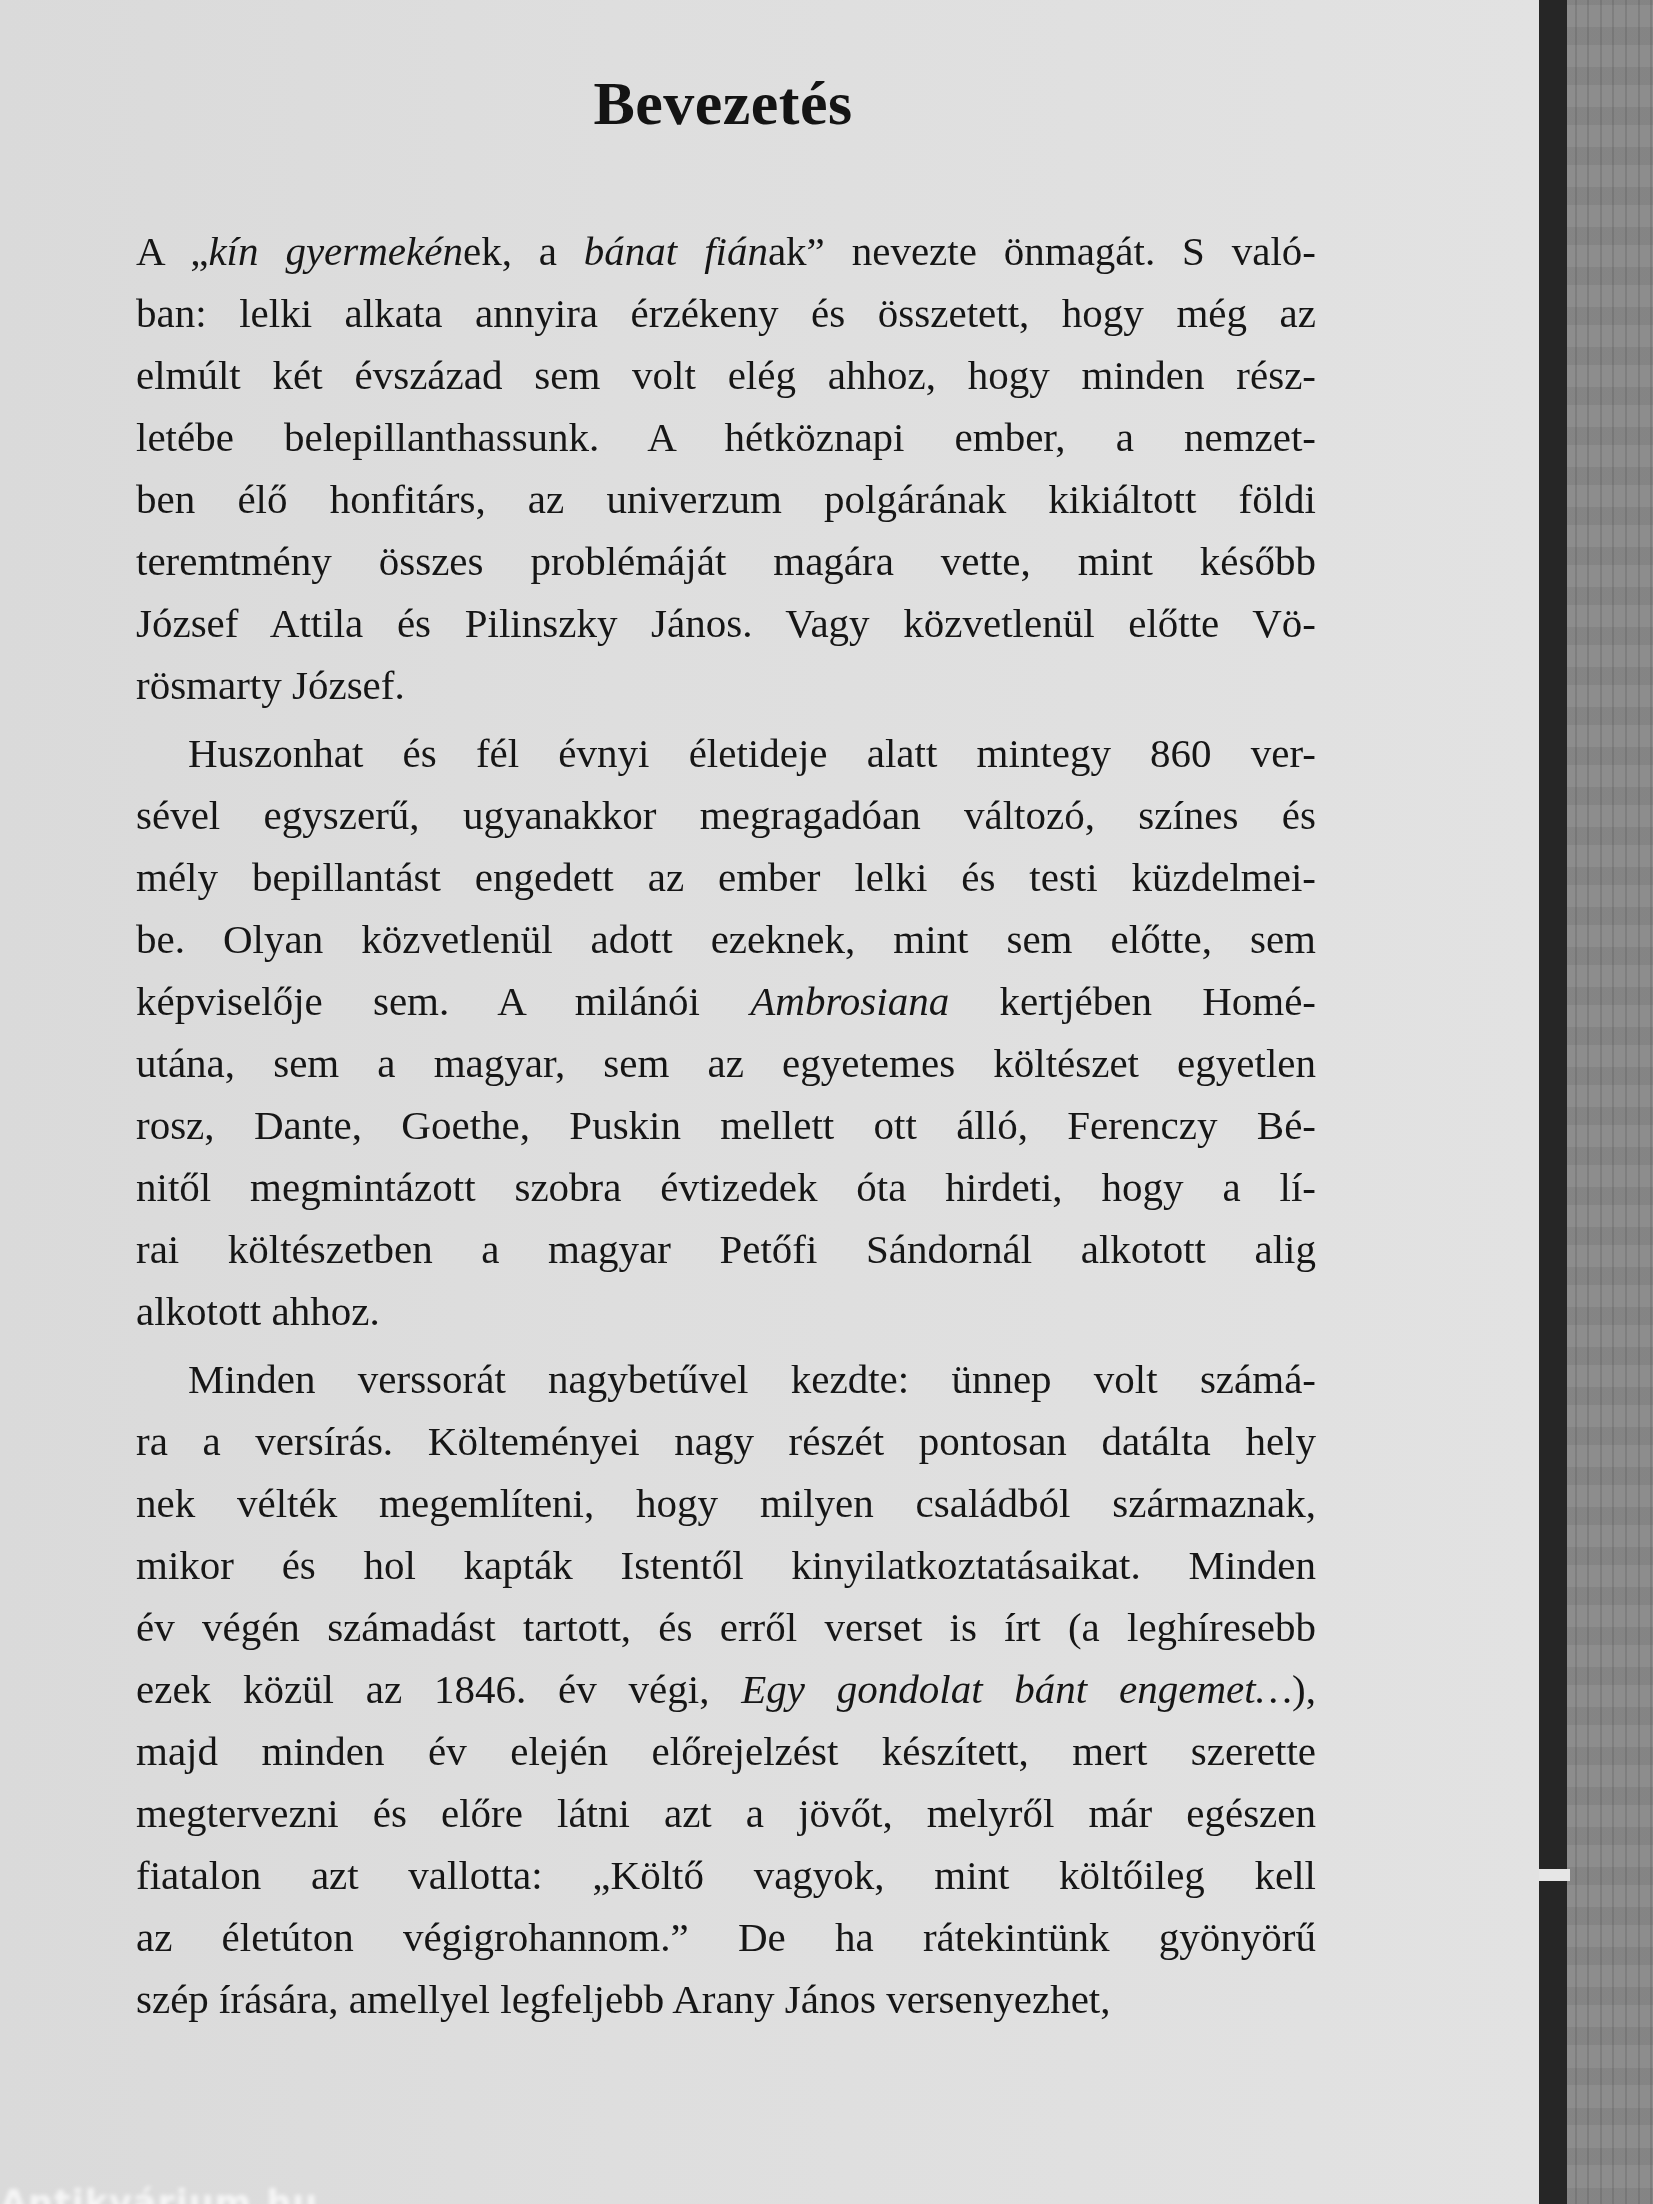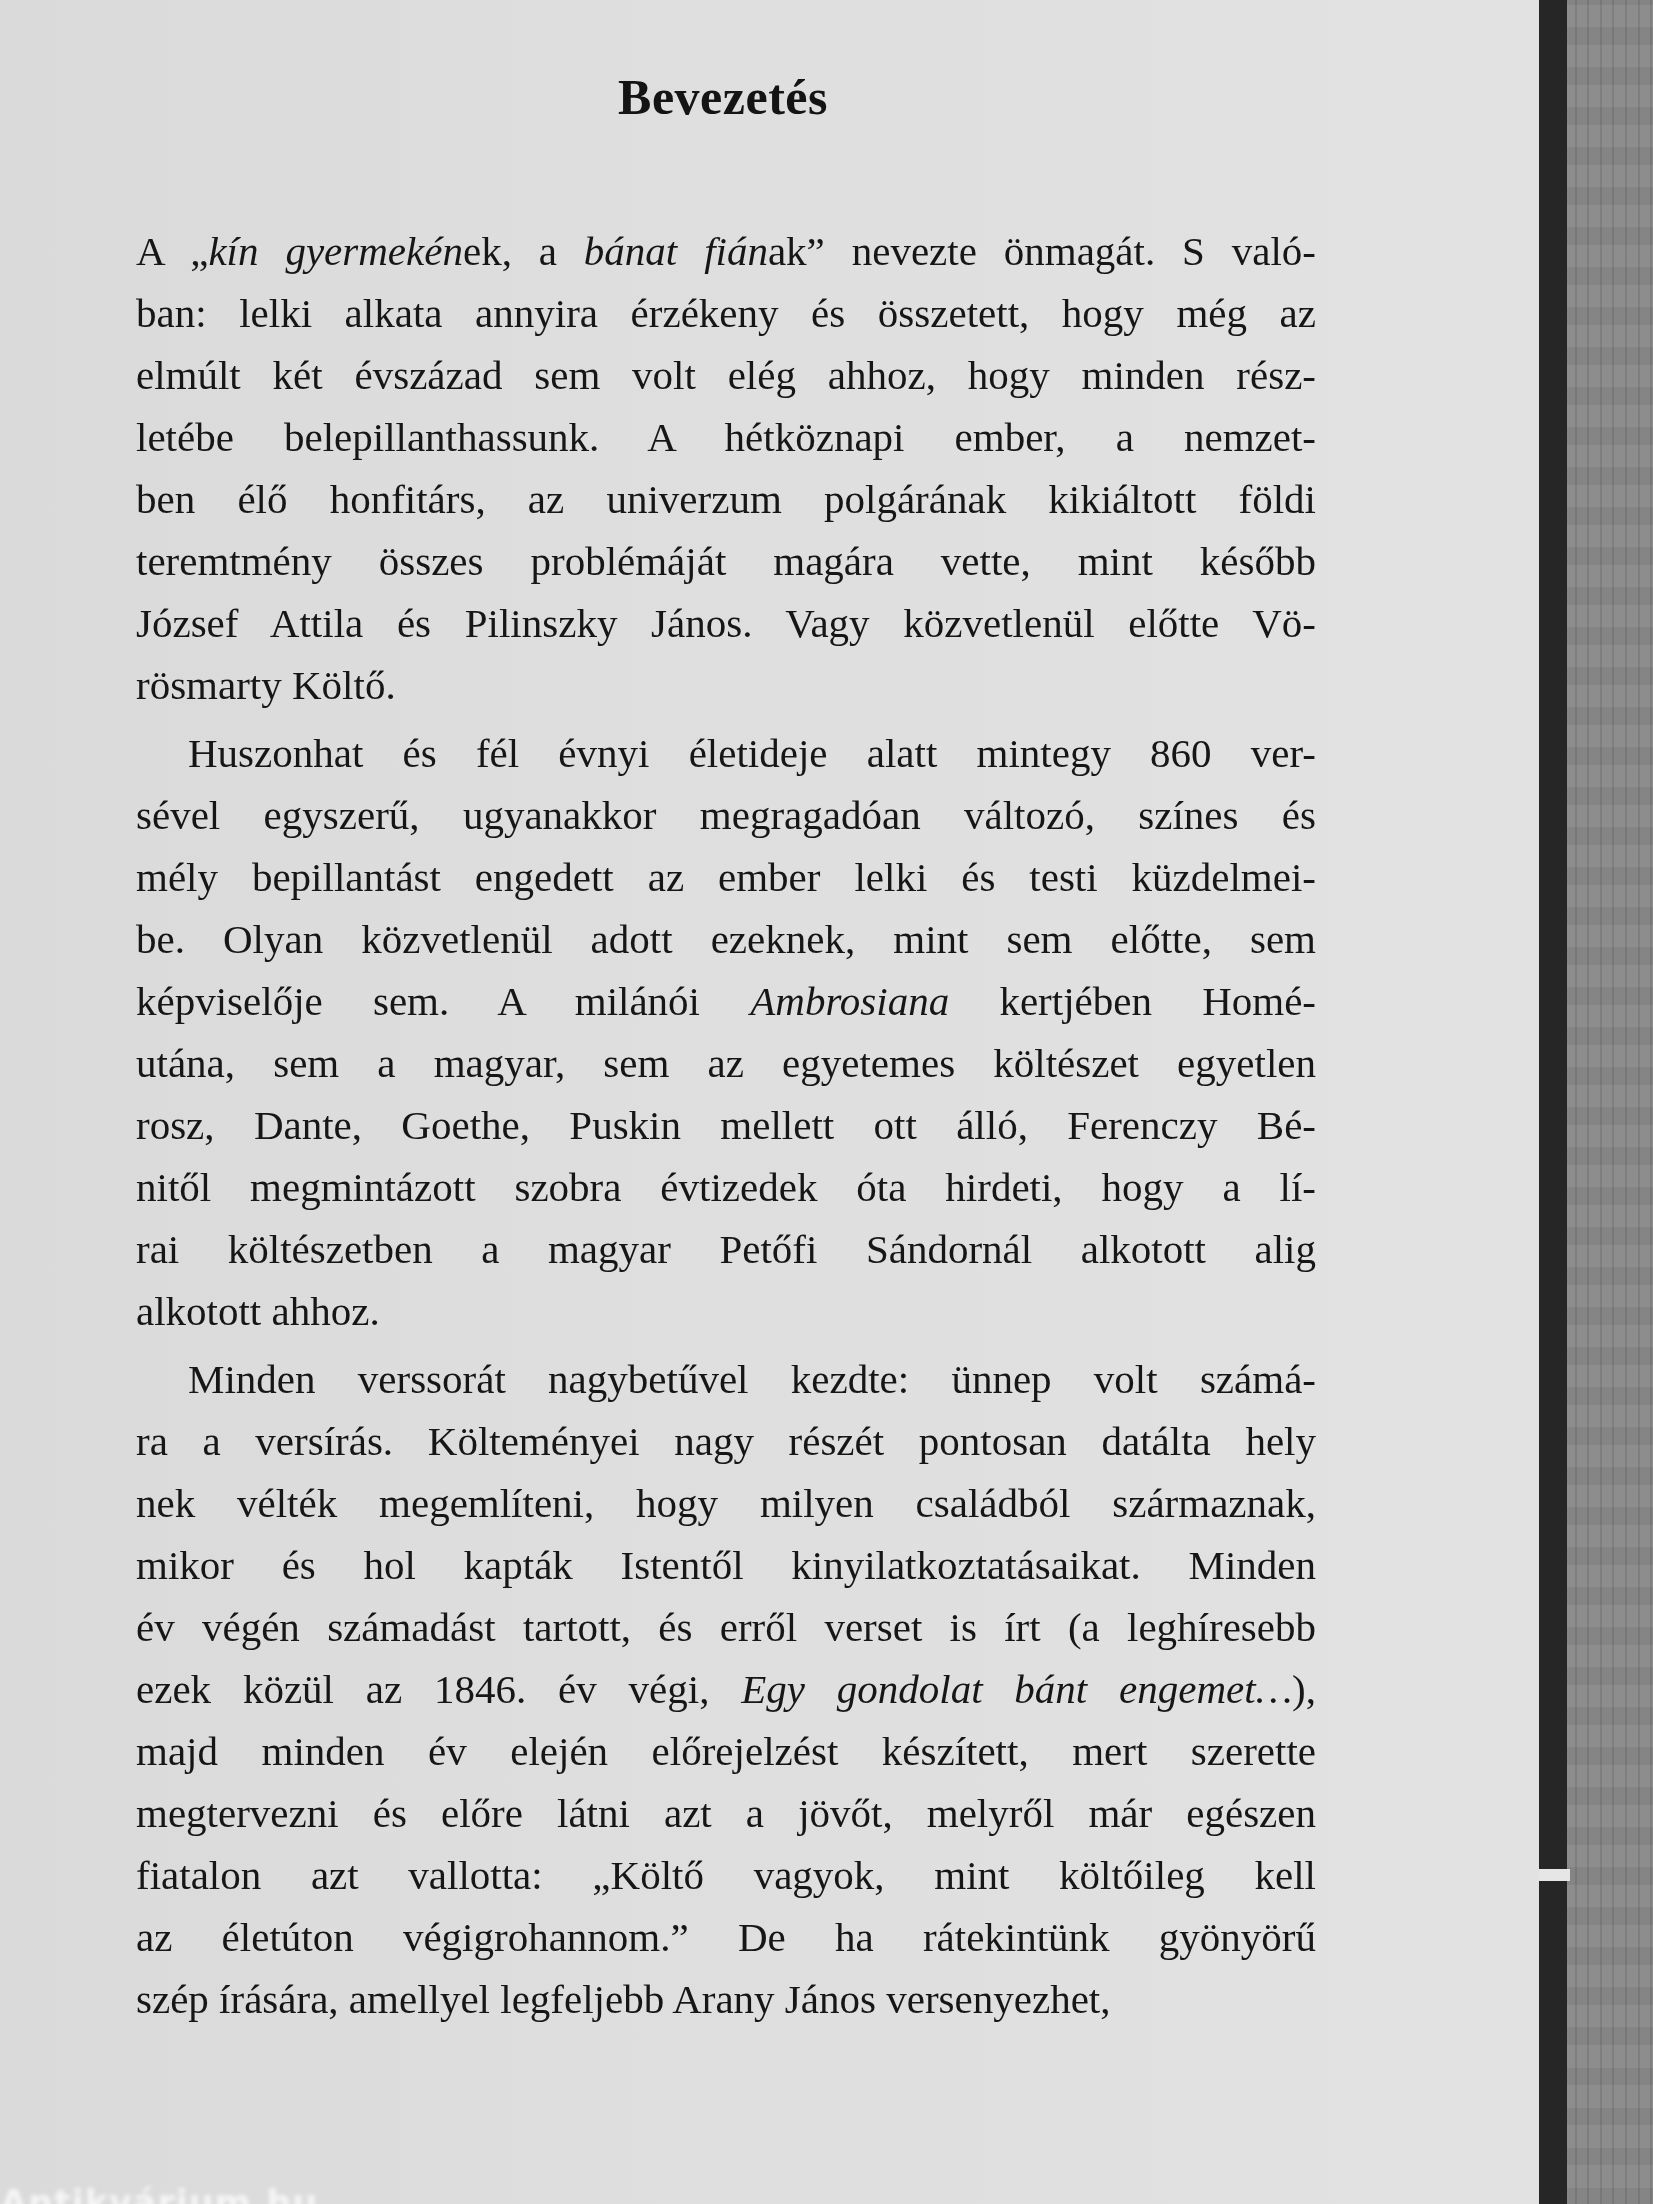--- a/index.html
+++ b/index.html
@@ -23,21 +23,21 @@
       background: #e6e6e6;
     }
     .page {
       position: absolute; left: 0; top: 0; width: 1539px; height: 2205px;
       background: linear-gradient(90deg, #dadada 0%, #dedede 40%, #e2e2e2 100%);
     }
     .title {
       position: absolute; left: 0; width: 1446px; top: 68px;
       text-align: center;
       font-family: "Liberation Serif", "DejaVu Serif", serif;
-      font-weight: bold; font-size: 50px; color: #141414; letter-spacing: 0.5px;
+      font-weight: bold; font-size: 62px; color: #141414; letter-spacing: 0.5px;
     }
     .body-text {
       position: absolute; left: 136px; top: 212px; width: 1180px;
       font-family: "Liberation Serif", "DejaVu Serif", serif;
       font-size: 41px; line-height: 62px; color: #161616; margin-top: 8px;
     }
     .line {
       display: block; white-space: nowrap; text-align: justify;
       text-align-last: justify; height: 62px;
     }
@@ -62,21 +62,21 @@
   <div class="title">Bevezetés</div>
   <div class="body-text" id="body">
       <div>
         <span class="line"><span>A „</span><span class="ital">kín gyermekén</span><span>ek, a </span><span class="ital">bánat fián</span><span>ak” nevezte önmagát. S való-</span></span>
         <span class="line"><span>ban: lelki alkata annyira érzékeny és összetett, hogy még az</span></span>
         <span class="line"><span>elmúlt két évszázad sem volt elég ahhoz, hogy minden rész-</span></span>
         <span class="line"><span>letébe belepillanthassunk. A hétköznapi ember, a nemzet-</span></span>
         <span class="line"><span>ben élő honfitárs, az univerzum polgárának kikiáltott földi</span></span>
         <span class="line"><span>teremtmény összes problémáját magára vette, mint később</span></span>
         <span class="line"><span>József Attila és Pilinszky János. Vagy közvetlenül előtte Vö-</span></span>
-        <span class="line last"><span>rösmarty Költő.</span></span>
+        <span class="line last"><span>rösmarty József.</span></span>
       </div>
       <span class="para-gap"></span>
       <div>
         <span class="line indent"><span>Huszonhat és fél évnyi életideje alatt mintegy 860 ver-</span></span>
         <span class="line"><span>sével egyszerű, ugyanakkor megragadóan változó, színes és</span></span>
         <span class="line"><span>mély bepillantást engedett az ember lelki és testi küzdelmei-</span></span>
         <span class="line"><span>be. Olyan közvetlenül adott ezeknek, mint sem előtte, sem</span></span>
         <span class="line"><span>képviselője sem. A milánói </span><span class="ital">Ambrosiana</span><span> kertjében Homé-</span></span>
         <span class="line"><span>utána, sem a magyar, sem az egyetemes költészet egyetlen</span></span>
         <span class="line"><span>rosz, Dante, Goethe, Puskin mellett ott álló, Ferenczy Bé-</span></span>

